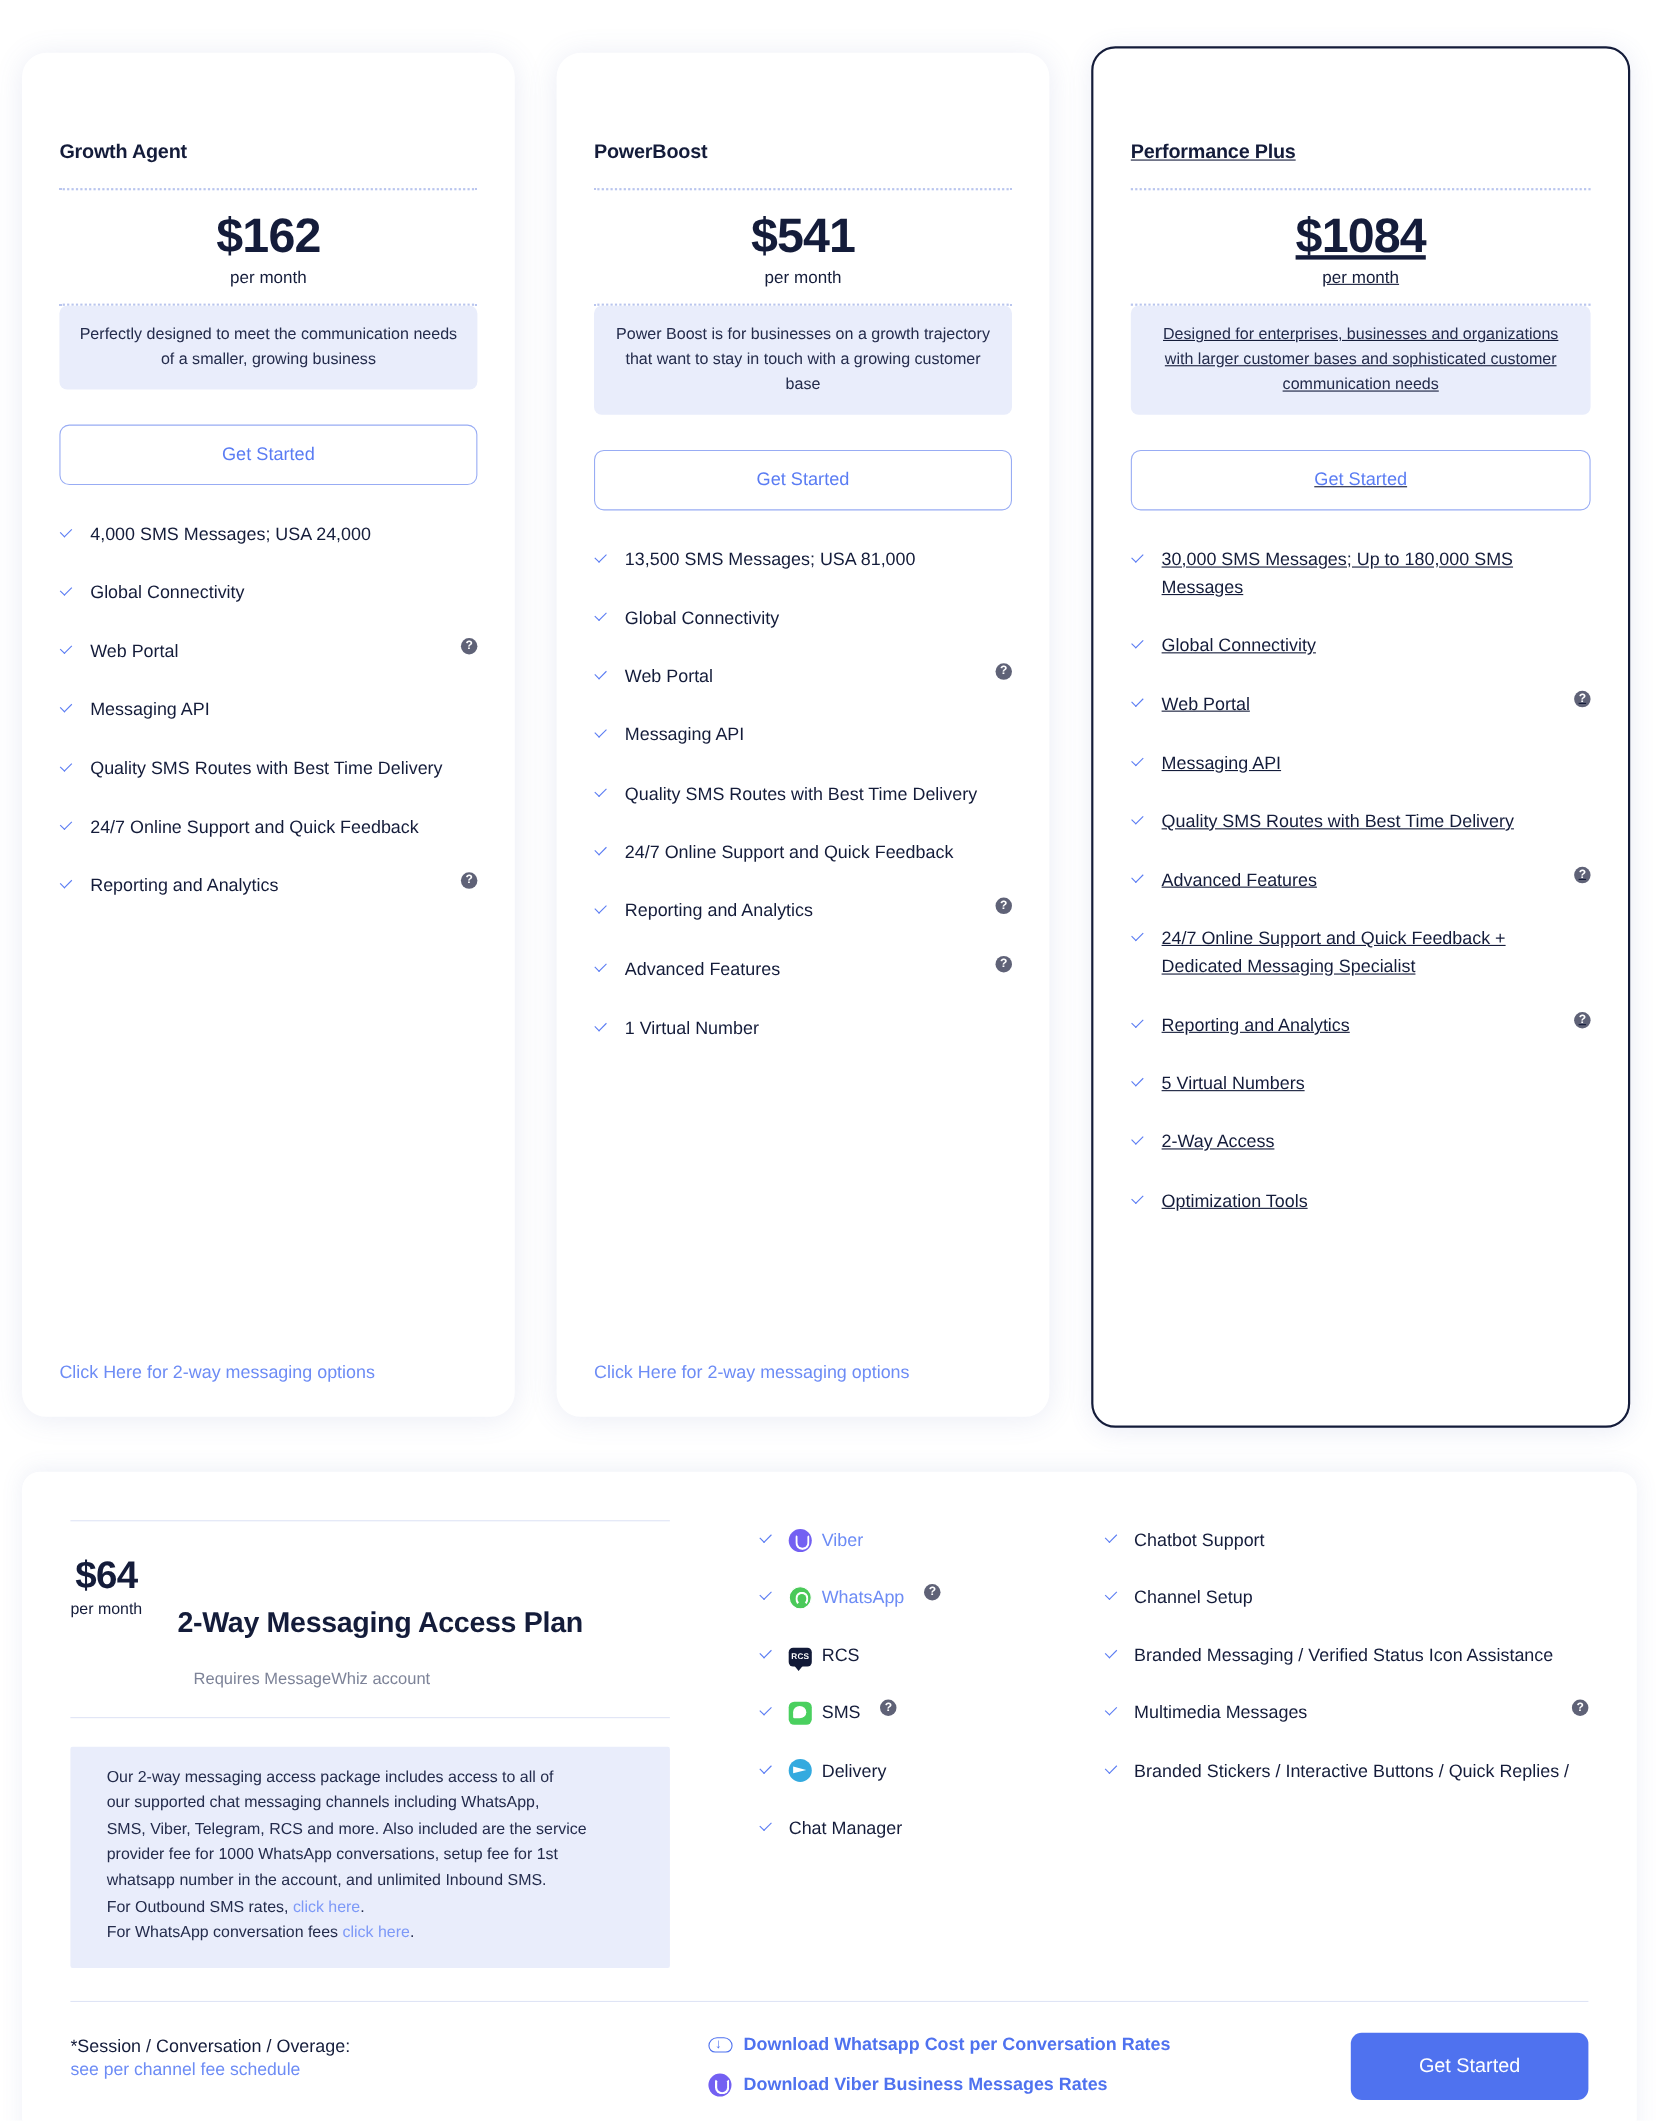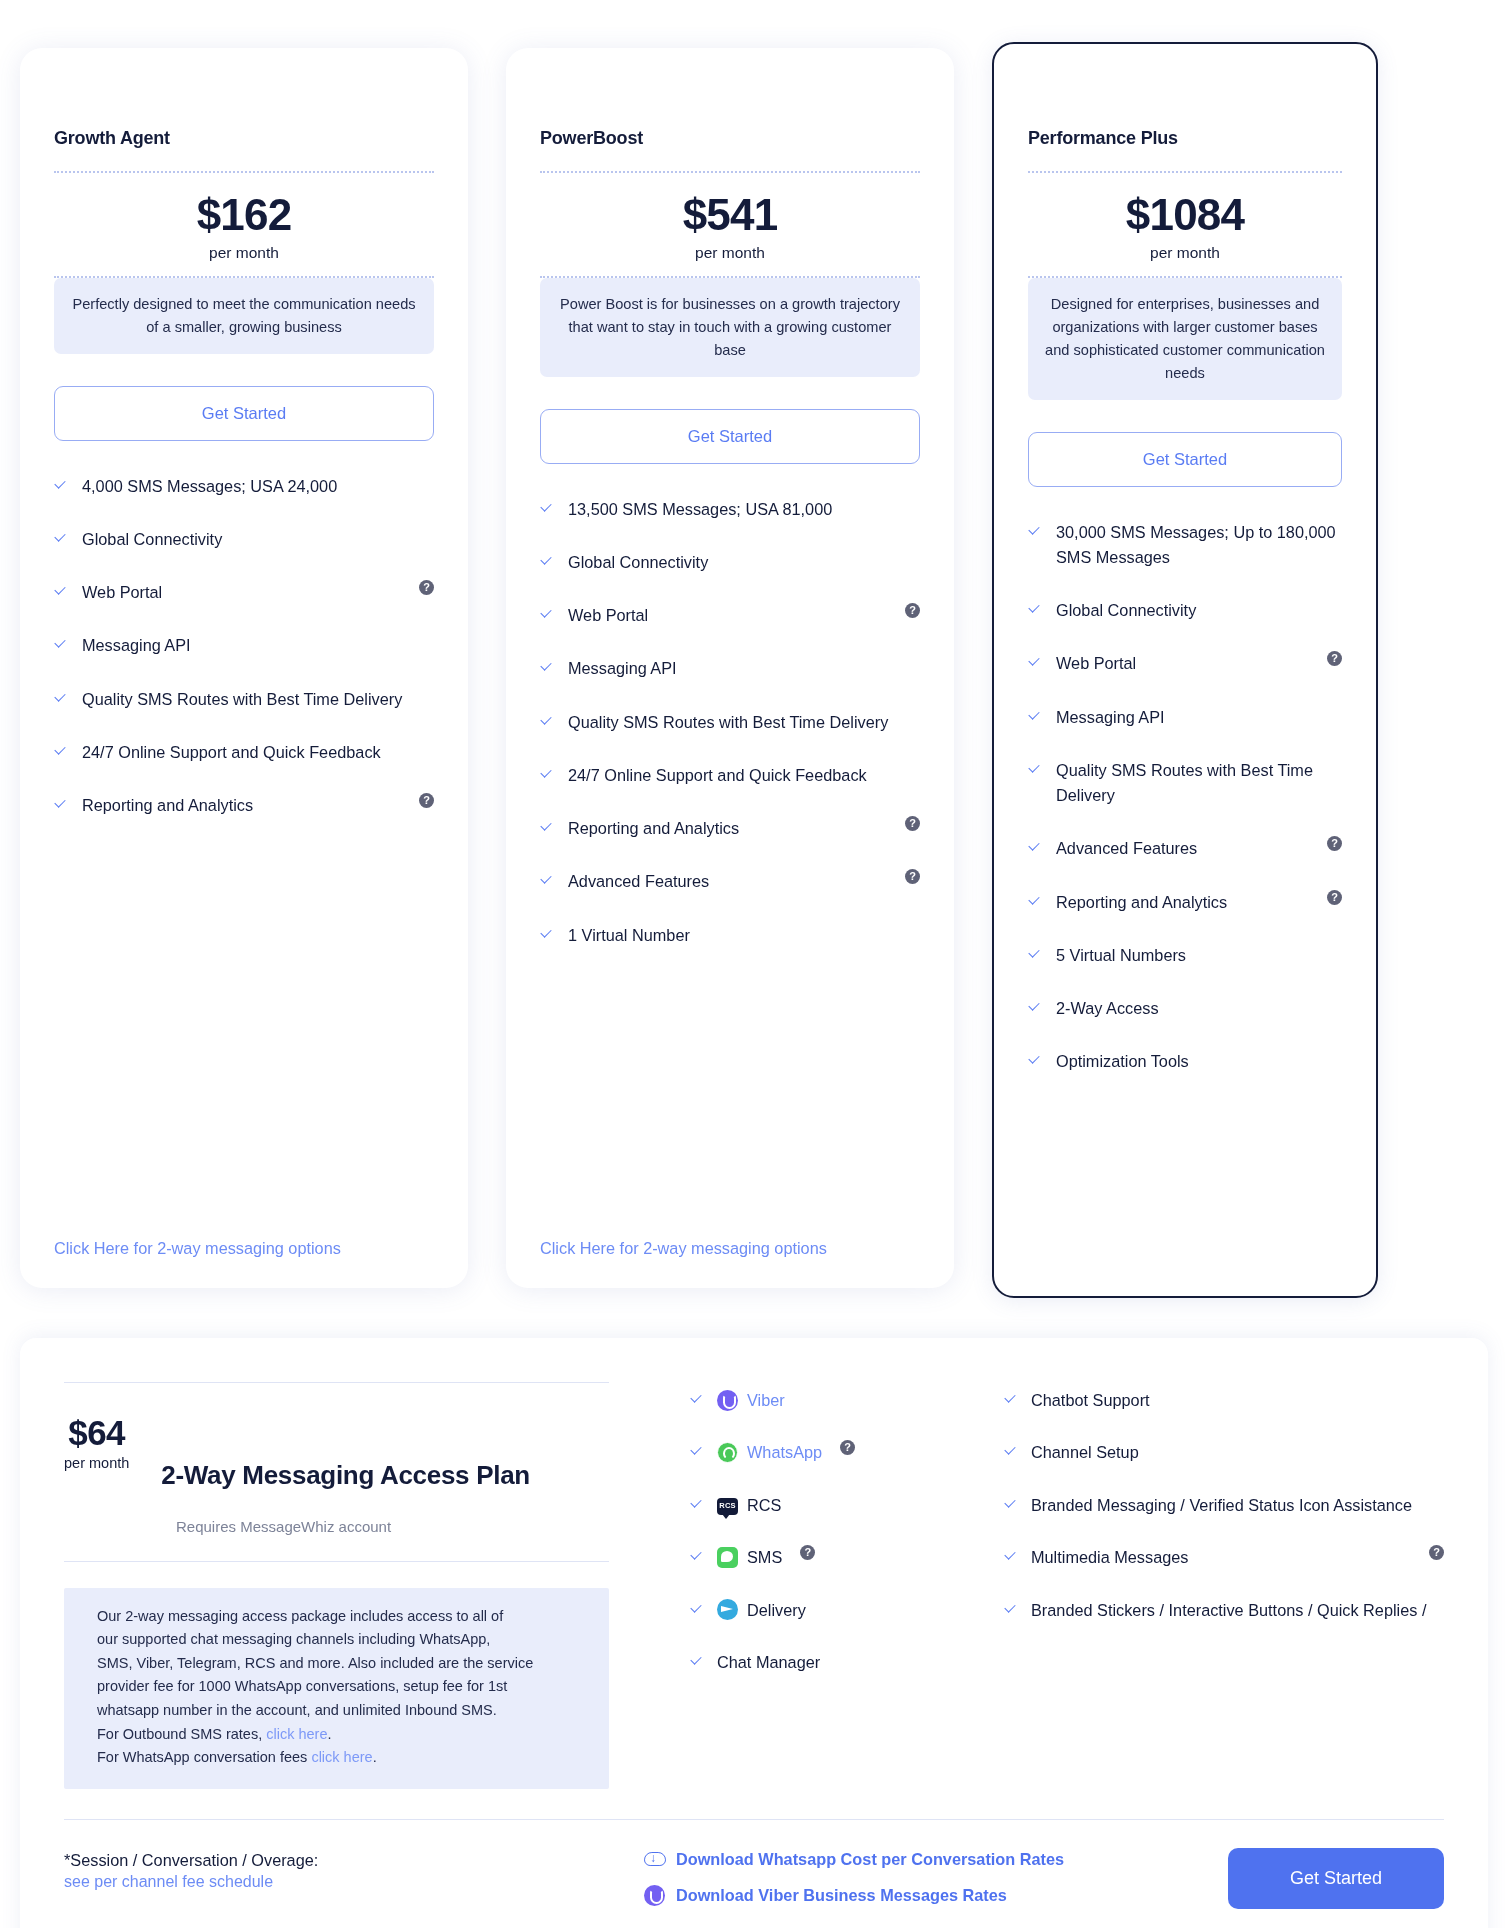--- a/index.html
+++ b/index.html
@@ -30,25 +30,26 @@
     border-radius: 22px;
     box-shadow: 0 2px 26px rgba(90,110,180,0.13);
     padding: 0 34px 30px 34px;
     position: relative;
     display: flex;
     flex-direction: column;
   }
   .plan-card.card-1 { width: 448px; min-height: 1240px; }
   .plan-card.card-2 { width: 448px; min-height: 1240px; }
   .plan-card.card-3 {
-    width: 386px;
+    width: 490px;
     min-height: 1256px;
     border: 2.4px solid #141c3a;
     box-shadow: 0 3px 22px rgba(90,110,180,0.12);
     margin-top: -6px;
+    text-decoration: underline;
   }
 
   .plan-title {
     font-size: 18px;
     font-weight: 700;
     letter-spacing: -0.2px;
     padding-top: 80px;
     padding-bottom: 22px;
   }
   .card-3 .plan-title { padding-top: 84px; }
@@ -460,20 +461,24 @@
             <span class="check"></span>
             <span class="feat-text">Quality SMS Routes with Best Time Delivery</span>
           </li>
           <li>
             <span class="check"></span>
             <span class="feat-text">Advanced Features</span>
             <span class="help-icon">?</span>
           </li>
           <li>
             <span class="check"></span>
+            <span class="feat-text">24/7 Online Support and Quick Feedback + Dedicated Messaging Specialist</span>
+          </li>
+          <li>
+            <span class="check"></span>
             <span class="feat-text">Reporting and Analytics</span>
             <span class="help-icon">?</span>
           </li>
           <li>
             <span class="check"></span>
             <span class="feat-text">5 Virtual Numbers</span>
           </li>
           <li>
             <span class="check"></span>
             <span class="feat-text">2-Way Access</span>

